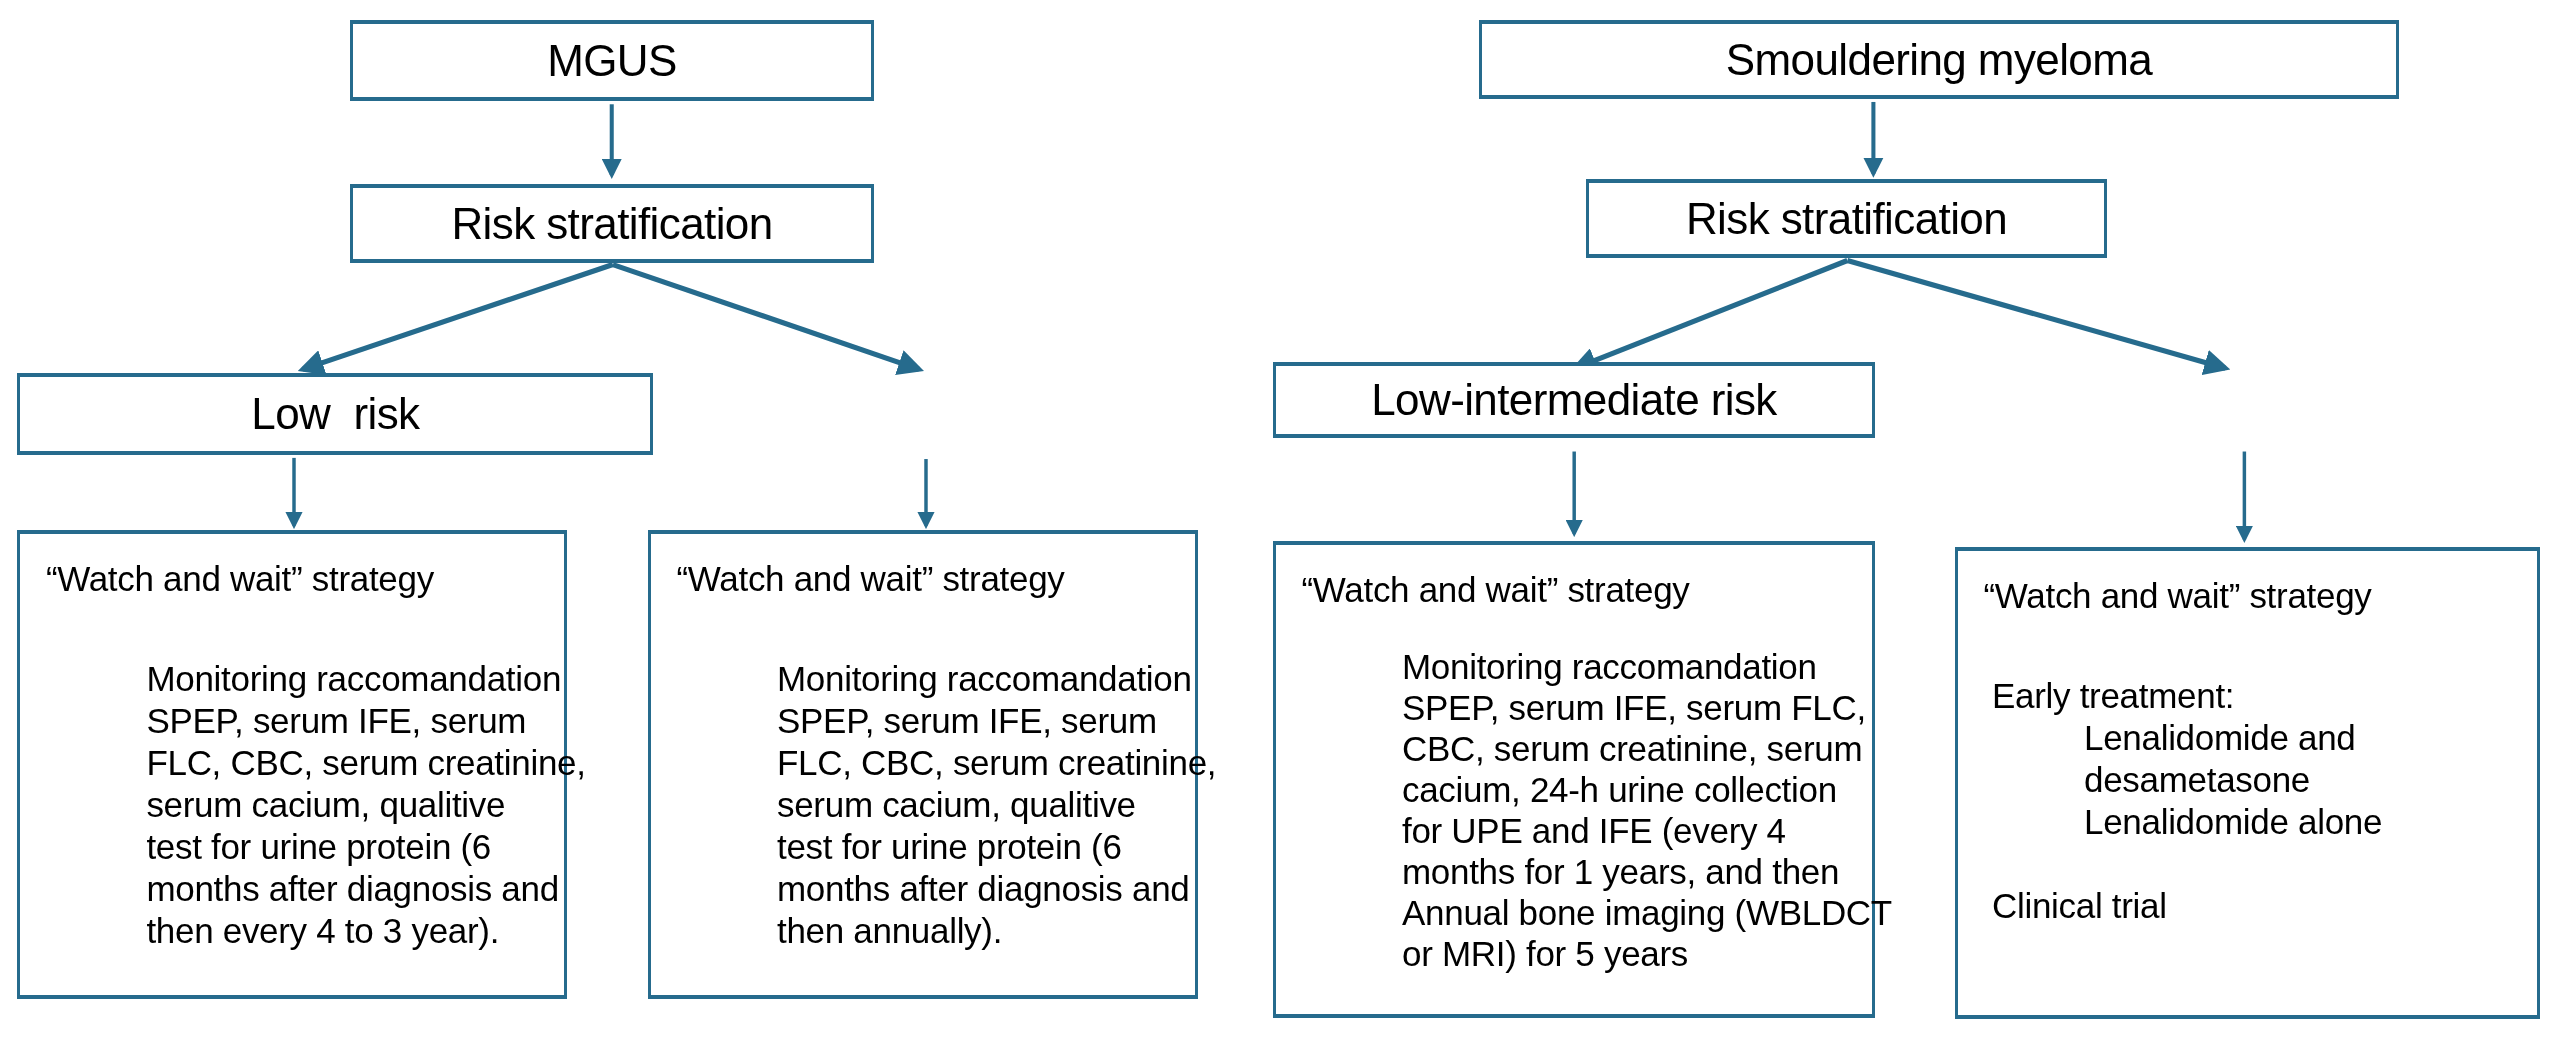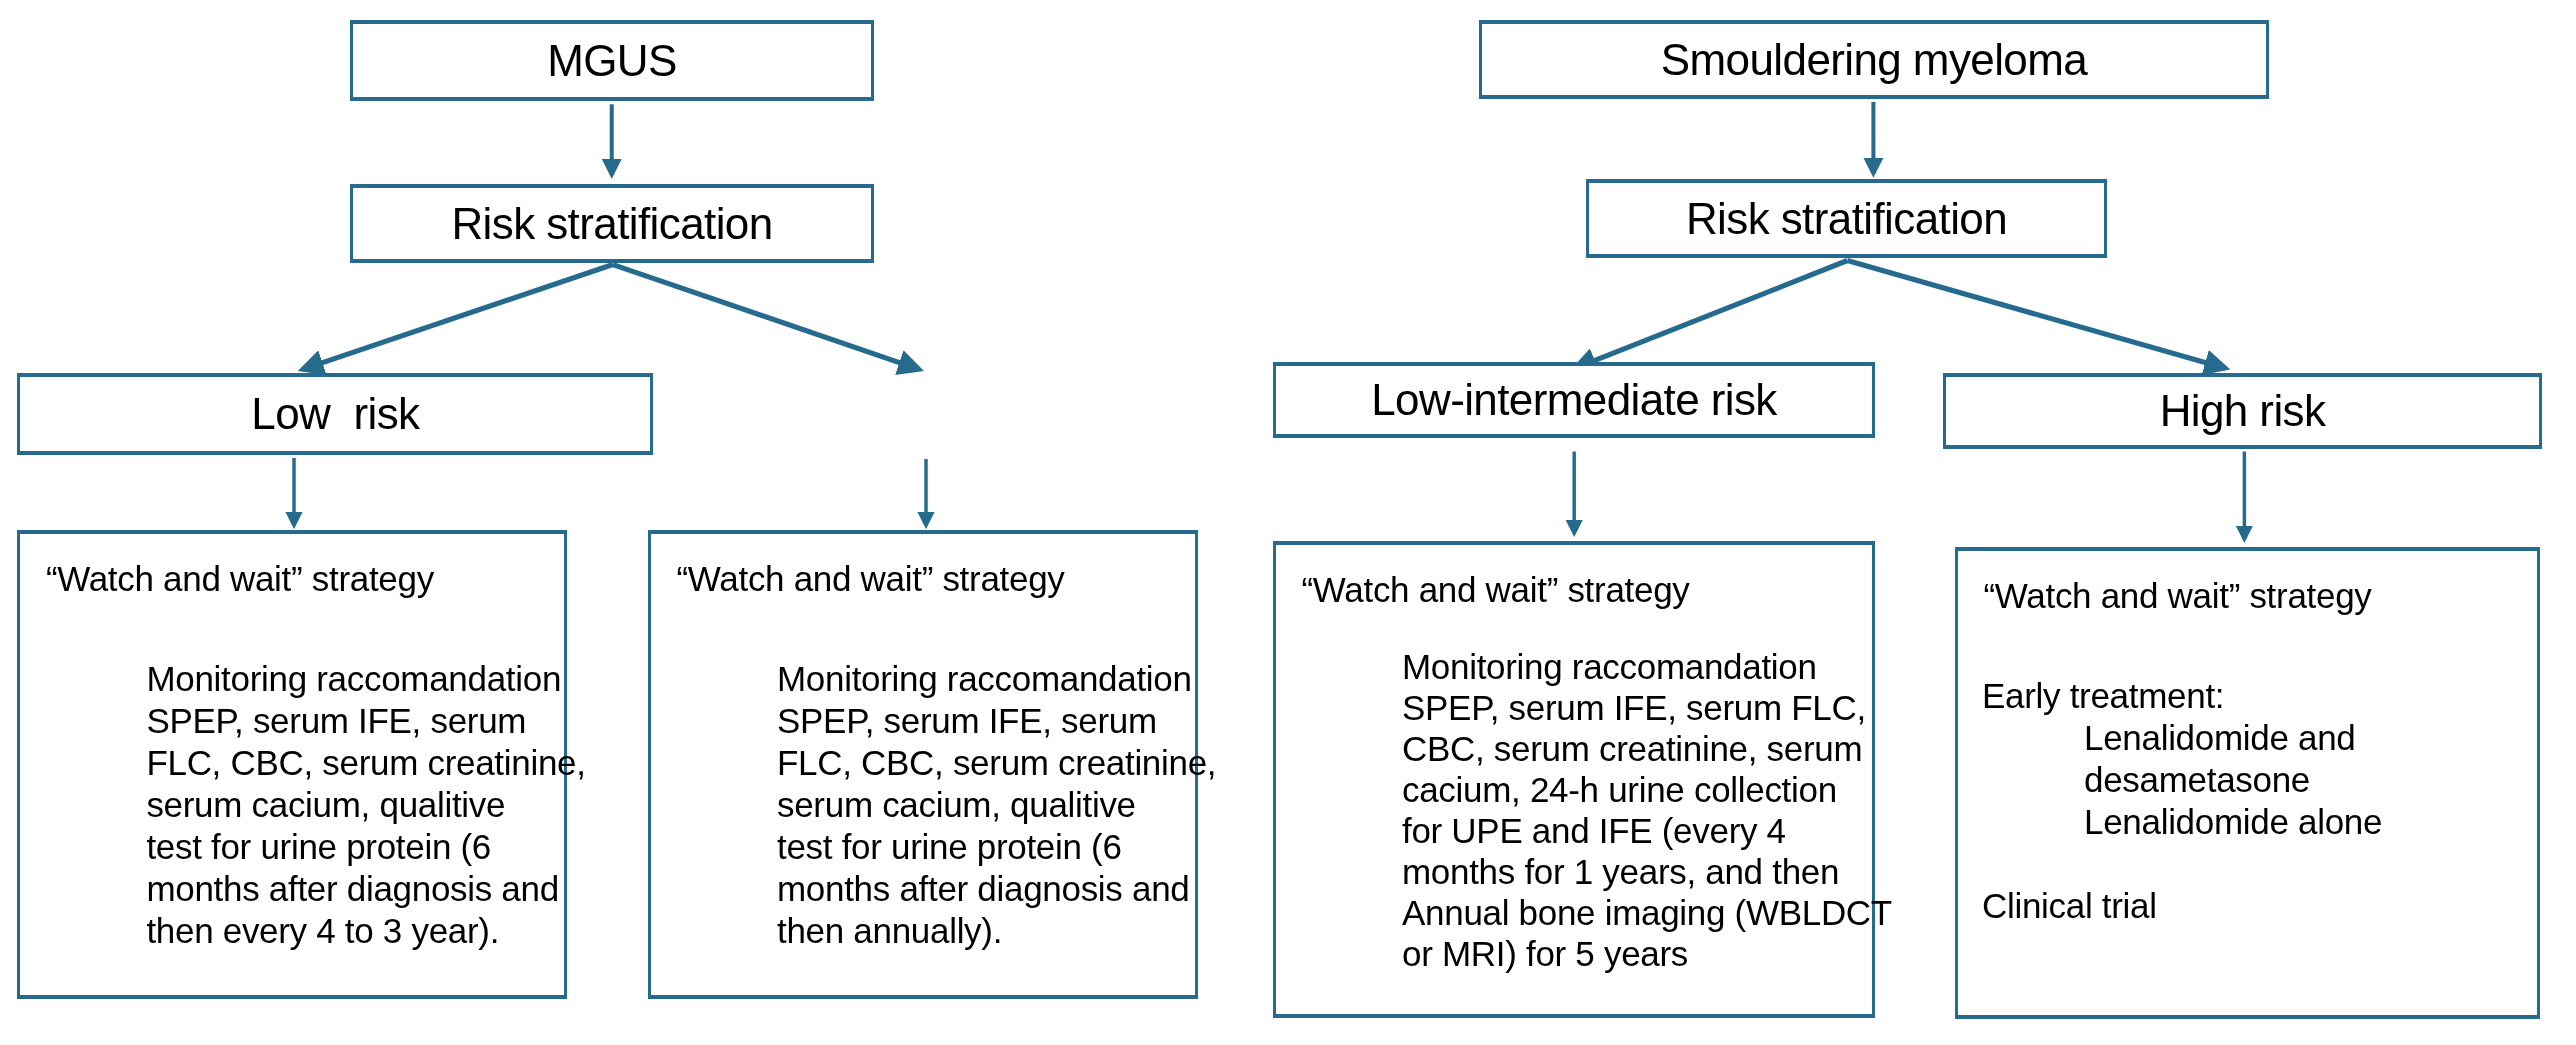--- a/index.html
+++ b/index.html
@@ -12,21 +12,21 @@
     border:solid #266b8d;border-width:4.6px 3.5px;
   }
   .title-box{
     display:flex;align-items:center;justify-content:center;
     font-size:44px;letter-spacing:-0.6px;white-space:pre;text-align:center;
   }
   .detail-box{font-size:35px;letter-spacing:-0.3px;}
   .detail-title{padding:24px 0 0 25.5px;line-height:42px;white-space:pre;}
   .detail-gap{height:58px;}
   .tight .detail-gap{height:35px;}
-  .dline{line-height:42px;min-height:42px;white-space:pre;padding-left:24px;}
+  .dline{line-height:42px;min-height:42px;white-space:pre;padding-left:34px;}
   .tight .dline{line-height:41px;min-height:41px;}
   .dline.ind{padding-left:126px;}
   .arrows{position:absolute;left:0;top:0;pointer-events:none;}
 </style>
 </head>
 <body>
 
 <div class="canvas">
 
   <svg class="arrows" width="2576" height="1046" viewBox="0 0 4451 1807">
@@ -71,27 +71,26 @@
     <div class="detail-gap"></div>
     <div class="dline ind">Monitoring raccomandation</div>
     <div class="dline ind">SPEP, serum IFE, serum</div>
     <div class="dline ind">FLC, CBC, serum creatinine,</div>
     <div class="dline ind">serum cacium, qualitive</div>
     <div class="dline ind">test for urine protein (6</div>
     <div class="dline ind">months after diagnosis and</div>
     <div class="dline ind">then annually).</div>
   </div>
 
-  <div class="box title-box" style="left:1479px;top:20px;width:790px;height:79px">Smouldering myeloma</div>
+  <div class="box title-box" style="left:1479px;top:20px;width:920px;height:79px">Smouldering myeloma</div>
 
   <div class="box title-box" style="left:1586px;top:179px;width:521px;height:79px">Risk stratification</div>
 
   <div class="box title-box" style="left:1273px;top:362px;width:602px;height:76px">Low-intermediate risk</div>
 
-  <div class="box title-box" style="left:1943px;top:373px;width:599px;height:76px">High risk</div>
 
   <div class="box detail-box tight" style="left:1273px;top:541px;width:602px;height:477px">
     <div class="detail-title">“Watch and wait” strategy</div>
     <div class="detail-gap"></div>
     <div class="dline ind">Monitoring raccomandation</div>
     <div class="dline ind">SPEP, serum IFE, serum FLC,</div>
     <div class="dline ind">CBC, serum creatinine, serum</div>
     <div class="dline ind">cacium, 24-h urine collection</div>
     <div class="dline ind">for UPE and IFE (every 4</div>
     <div class="dline ind">months for 1 years, and then</div>

